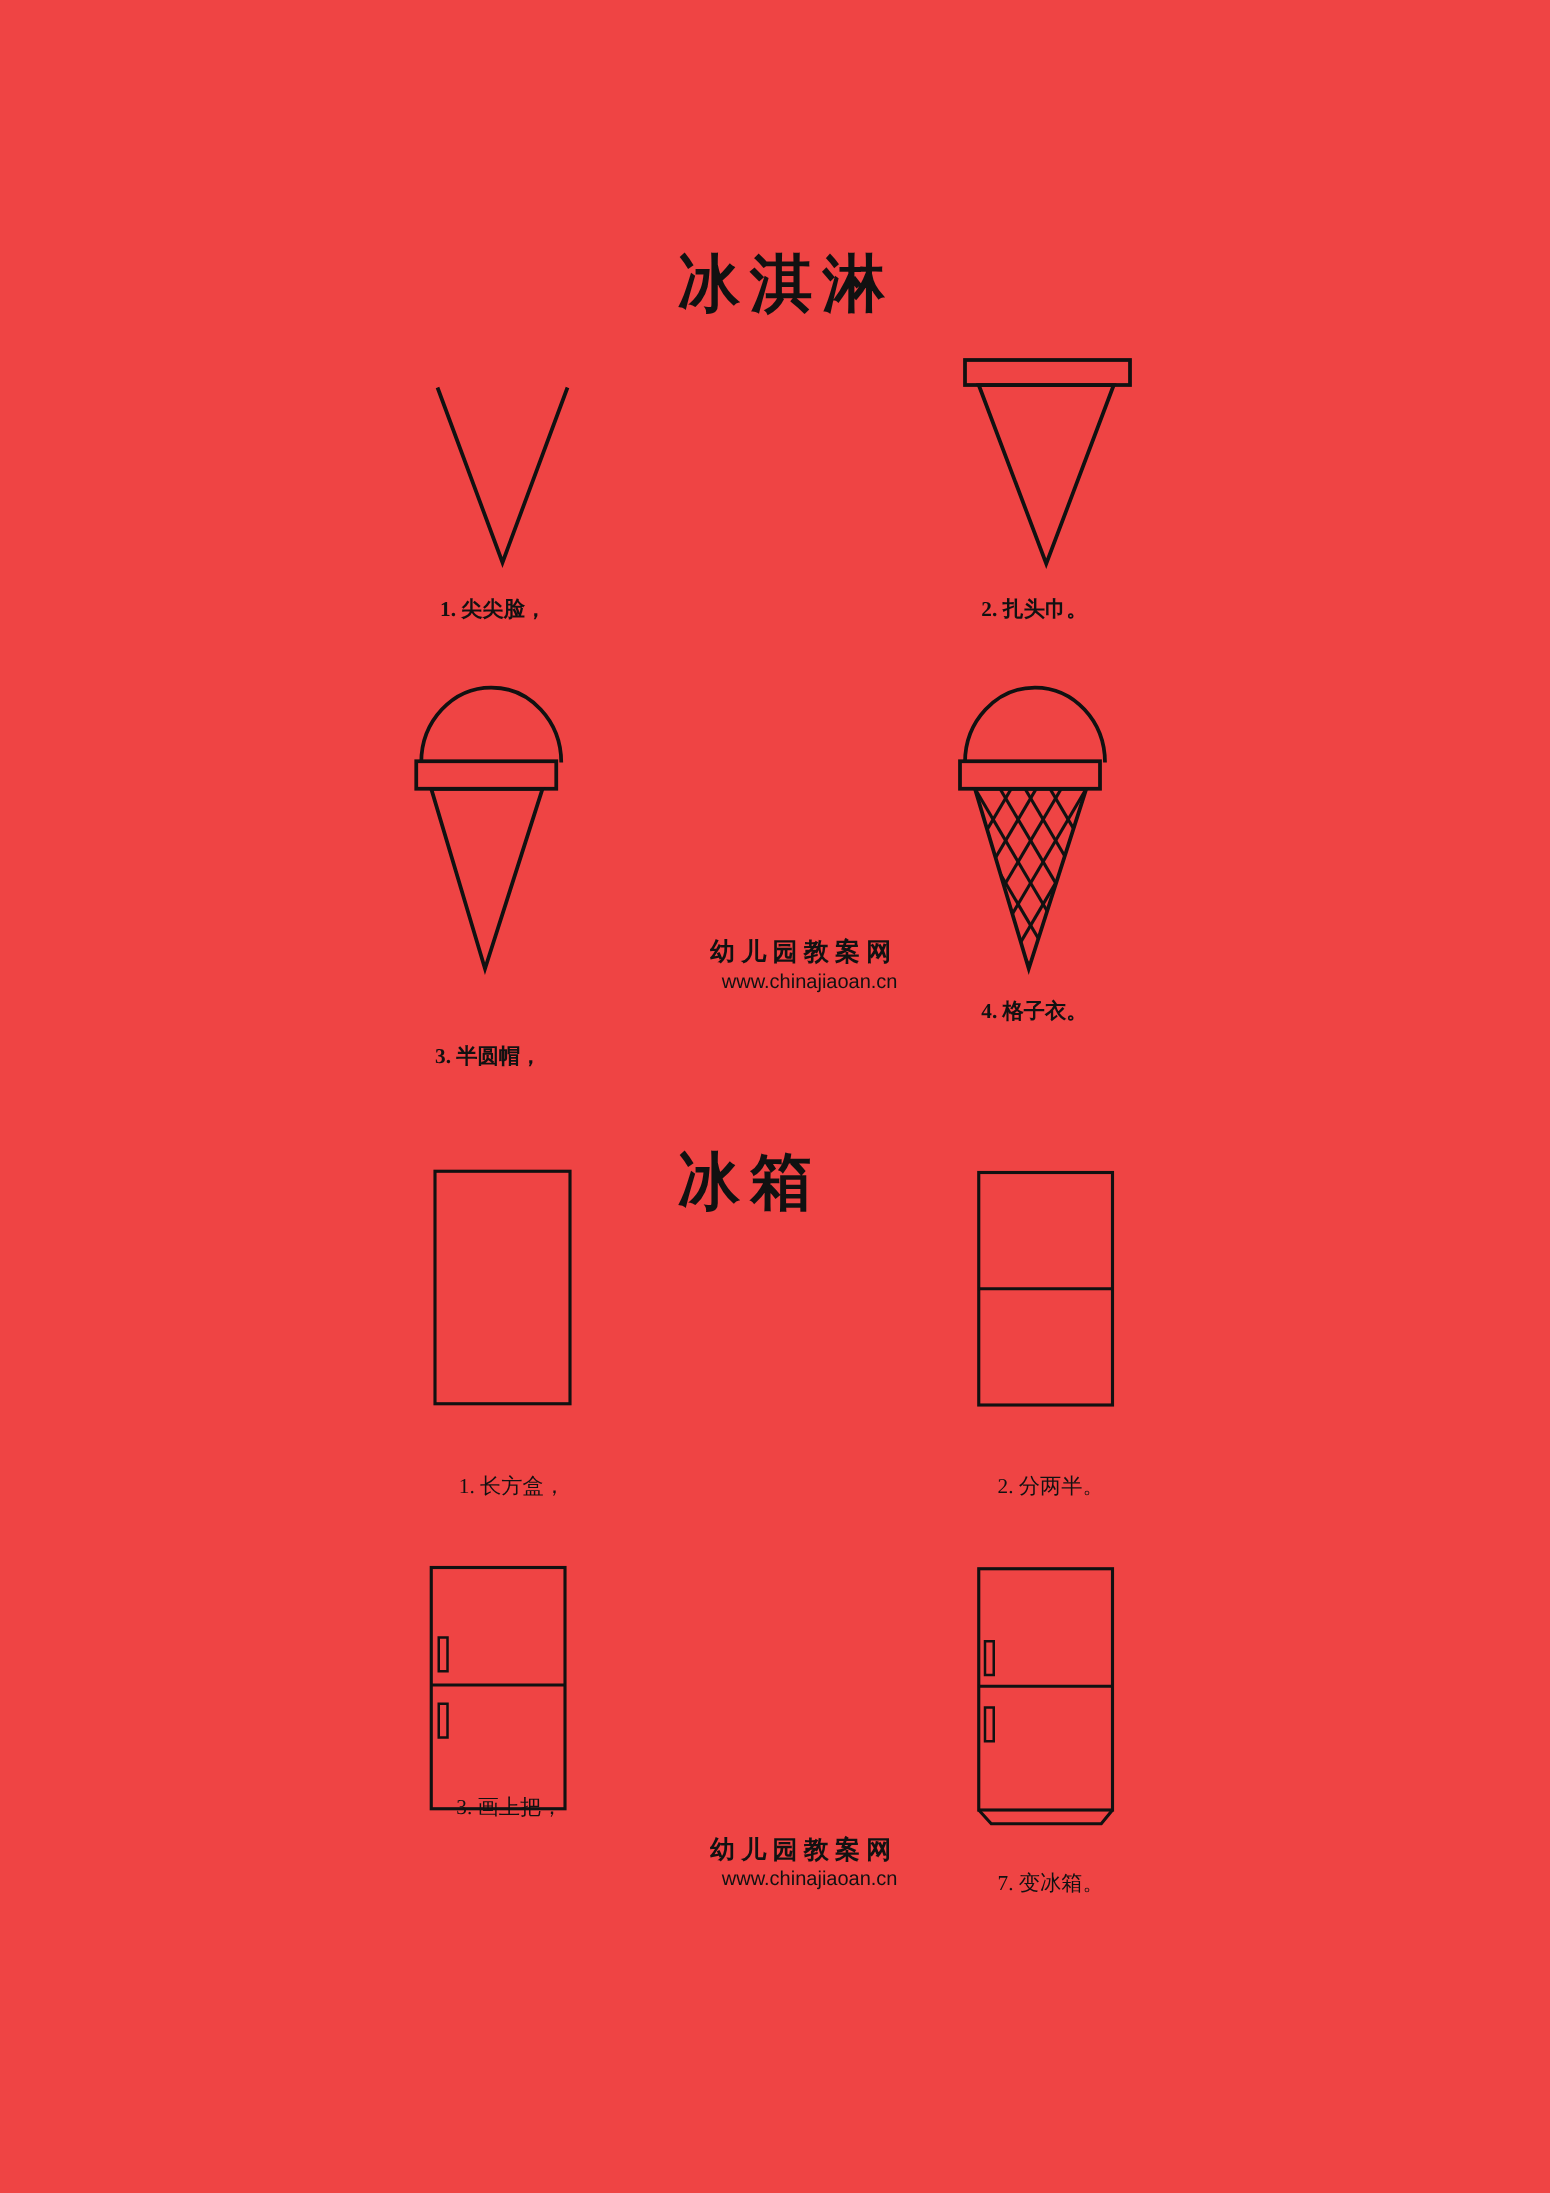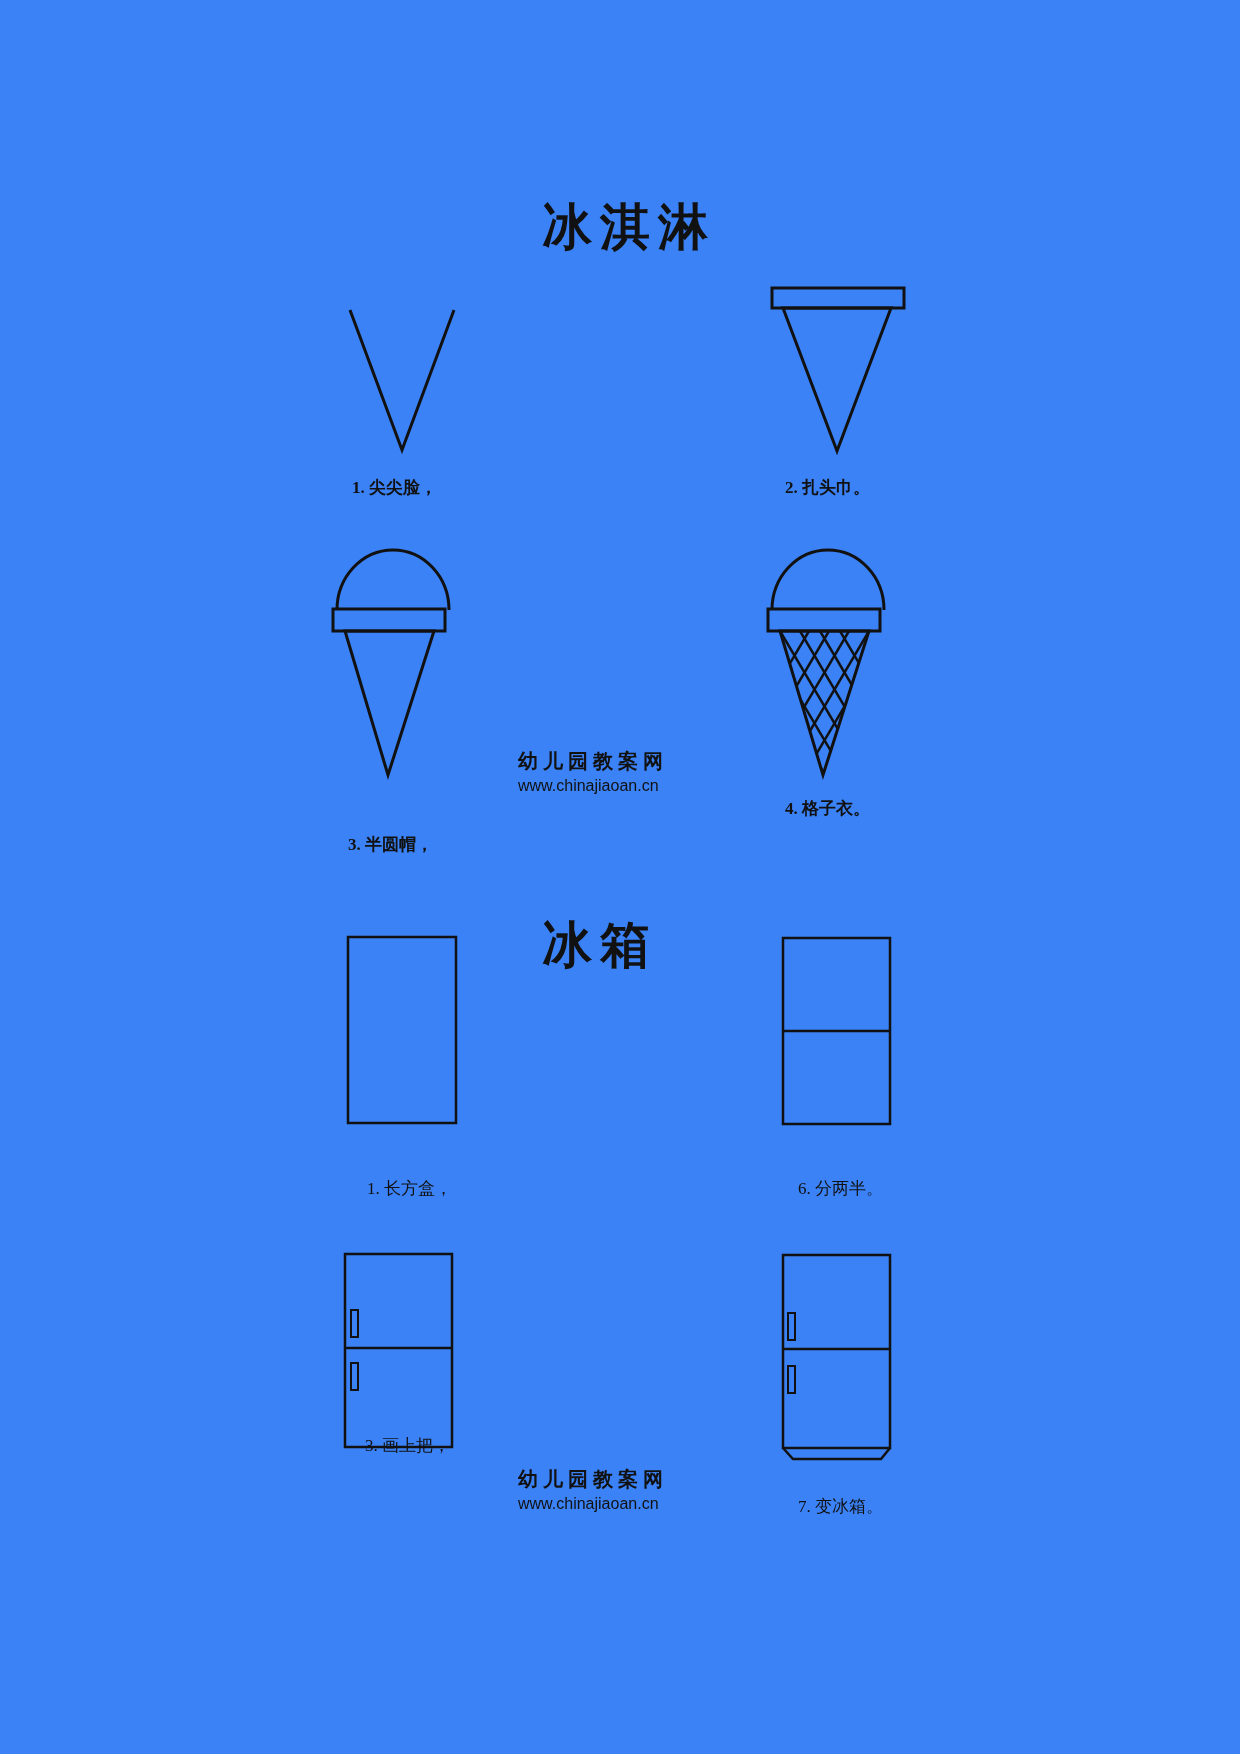--- a/index.html
+++ b/index.html
@@ -1,20 +1,20 @@
 <!DOCTYPE html>
 <html><head>
 <meta charset="utf-8">
 <style>
   html, body { margin: 0; padding: 0; background: #ffffff; }
-  #page { position: relative; width: 1240px; height: 1754px; background: #3b82f6; overflow: hidden; }
+  #page { position: relative; width: 1240px; height: 1754px; background: #ef4444; overflow: hidden; }
   .title { position: absolute; font-family: "DejaVu Sans", sans-serif; font-weight: bold; color: #111; letter-spacing: 8px; font-size: 50px; line-height: 1; }
   .cap { position: absolute; font-family: Liberation Serif, serif; color: #111; font-size: 17px; line-height: 1; white-space: nowrap; }
   .capb { font-weight: bold; }
-  .wm { position: absolute; text-align: left; width: 200px; }
+  .wm { position: absolute; text-align: right; width: 200px; }
   .wm-cn { font-family: "DejaVu Sans", sans-serif; font-weight: bold; font-size: 20px; letter-spacing: 5px; color: #111; display: block; }
   .wm-url { font-family: "Liberation Sans", sans-serif; font-size: 16px; color: #111; display: block; margin-top: 2px; }
   svg.fig { position: absolute; overflow: visible; }
   svg.fig * { fill: none; stroke: #111; }
 </style>
 </head>
 <body>
 
 <div id="page">
 
@@ -73,21 +73,21 @@
 
   <svg class="fig" width="130" height="220" style="left:345px; top:935px;">
     <rect x="3" y="2" width="108" height="186" stroke-width="2.5"></rect>
   </svg>
   <div class="cap" style="left:367px; top:1180px;">1. 长方盒，</div>
 
   <svg class="fig" width="130" height="220" style="left:780px; top:935px;">
     <rect x="3" y="3" width="107" height="186" stroke-width="2.5"></rect>
     <line x1="3" y1="96" x2="110" y2="96" stroke-width="2.5"></line>
   </svg>
-  <div class="cap" style="left:798px; top:1180px;">6. 分两半。</div>
+  <div class="cap" style="left:798px; top:1180px;">2. 分两半。</div>
 
   <svg class="fig" width="130" height="230" style="left:343px; top:1252px;">
     <rect x="2" y="2" width="107" height="193" stroke-width="2.5"></rect>
     <line x1="2" y1="96" x2="109" y2="96" stroke-width="2.5"></line>
     <rect x="8" y="58" width="7" height="27" stroke-width="2"></rect>
     <rect x="8" y="111" width="7" height="27" stroke-width="2"></rect>
   </svg>
   <div class="cap" style="left:365px; top:1437px;">3. 画上把，</div>
 
   <svg class="fig" width="130" height="240" style="left:780px; top:1252px;">

